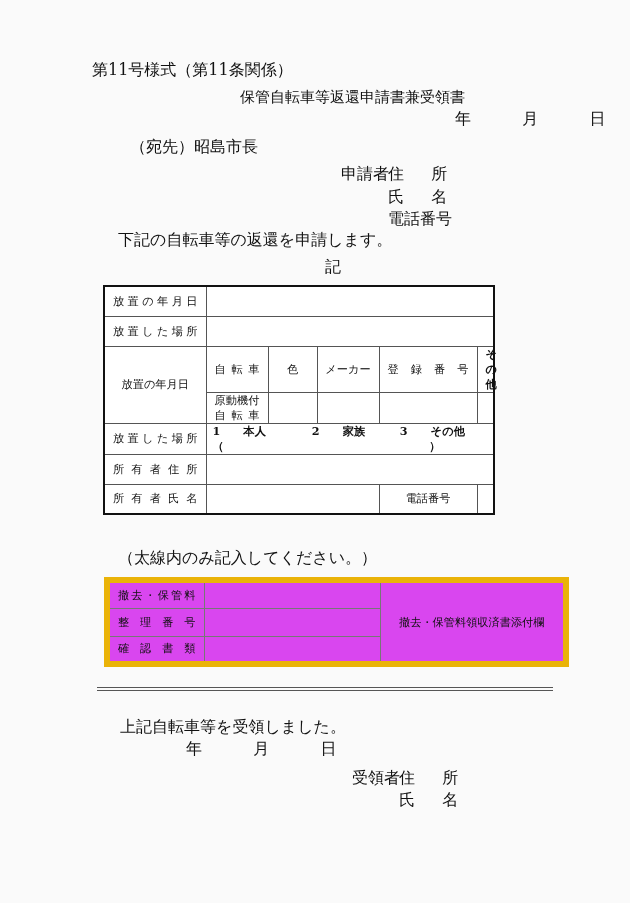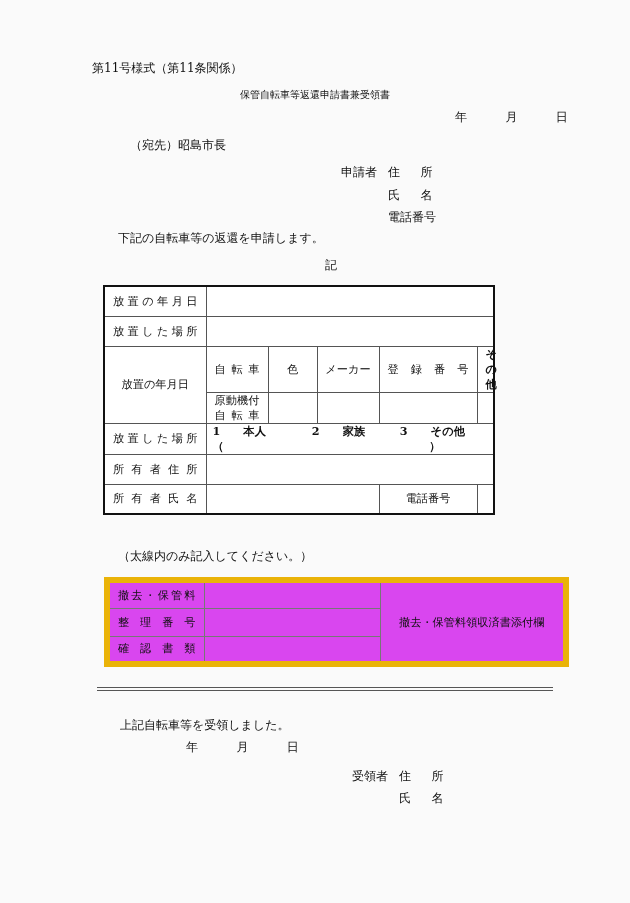--- a/index.html
+++ b/index.html
@@ -21,22 +21,22 @@
     inset: 0;
     padding: 0;
   }
 
   
   .t {
     position: absolute;
     white-space: nowrap;
     line-height: 1;
   }
-  .fs11 { font-size: 12px; }
-  .fs115 { font-size: 10px; }
+  .fs11 { font-size: 16px; }
+  .fs115 { font-size: 15px; }
 
   
   #form-no      { left: 92px;  top: 62px; }
   #doc-title    { left: 240px; top: 90px; }
   #header-date  { left: 455px; top: 111px; letter-spacing: 0.05em; }
   #addressee    { left: 130px; top: 139px; }
 
   #applicant-label { left: 341px; top: 166px; }
   #applicant-addr  { left: 388px; top: 166px; letter-spacing: 0.35em; }
   #applicant-name  { left: 388px; top: 189px; letter-spacing: 0.35em; }

